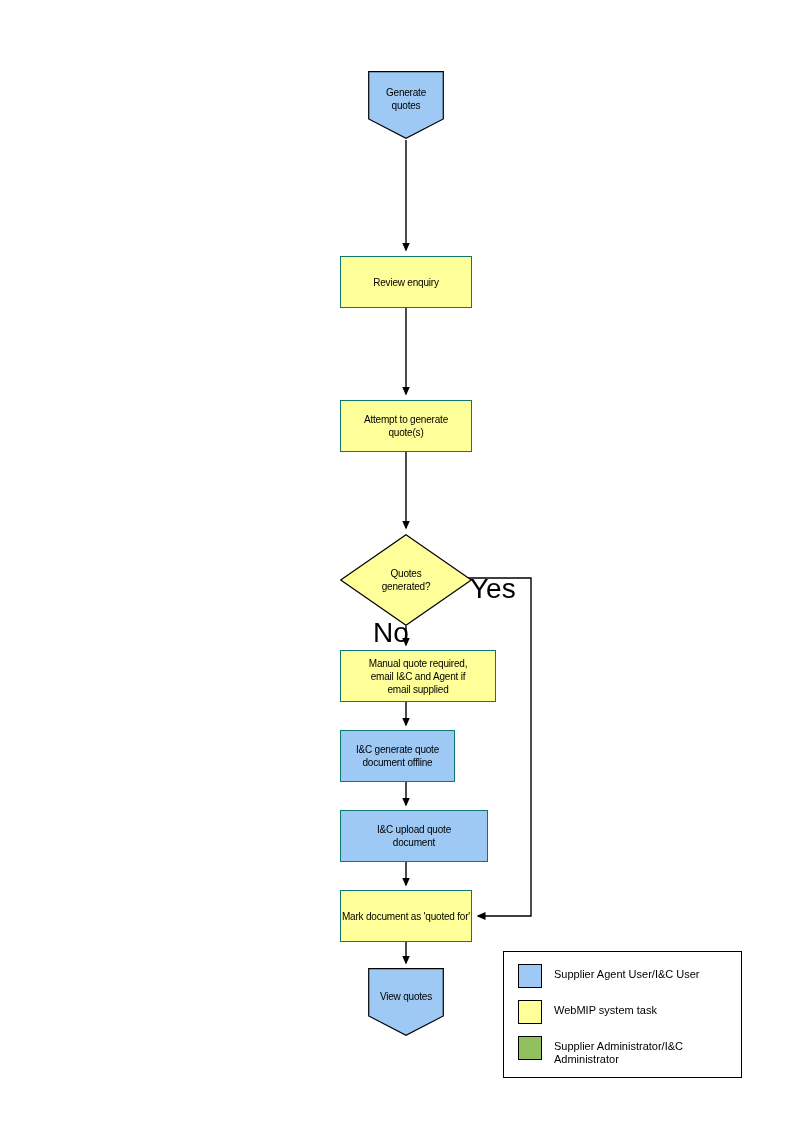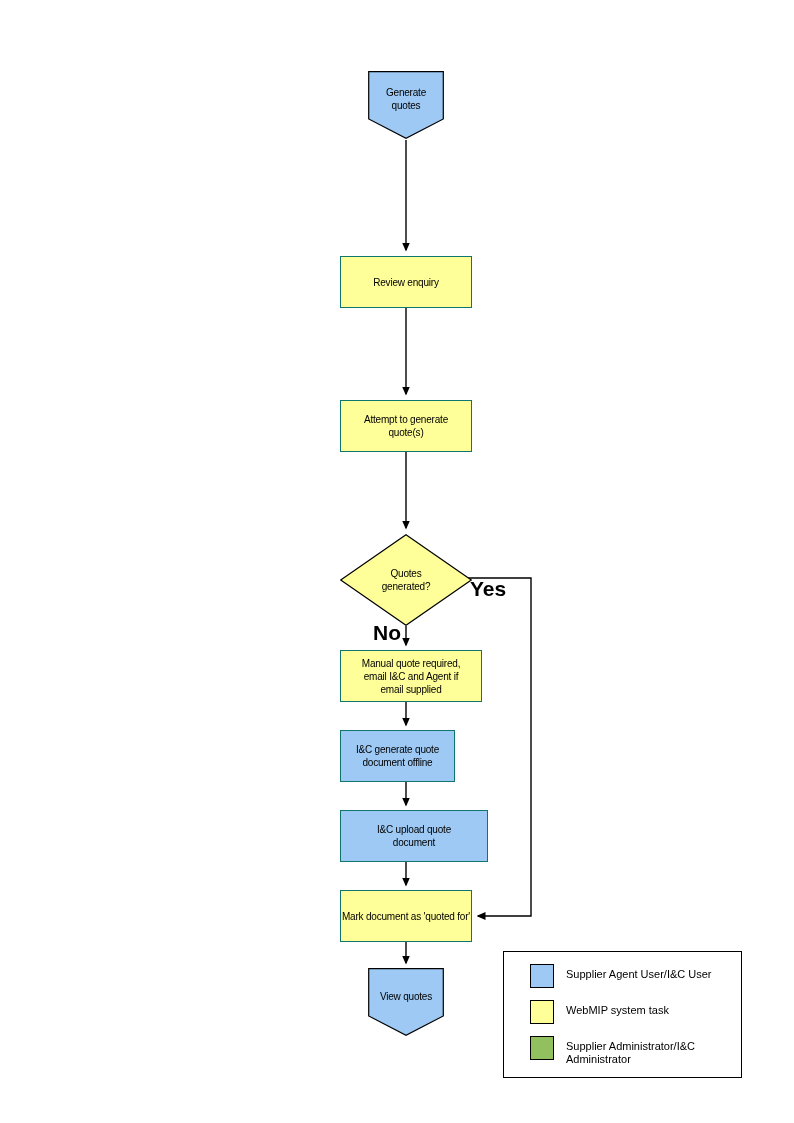--- a/index.html
+++ b/index.html
@@ -72,45 +72,43 @@
   }
   .node-diamond .dia-label {
     position: relative;
     z-index: 2;
     width: 100%;
   }
 
   
   .edge-label {
     position: absolute;
-    font-size: 21px;
+    font-size: 28px;
     line-height: 21px;
     color: #000000;
     font-family: "Liberation Sans", sans-serif;
     white-space: nowrap;
-    font-weight: bold;
   }
 
   
   #legend {
     position: absolute;
     left: 503px;
     top: 951px;
     width: 239px;
     height: 127px;
     border: 1px solid #000000;
     background: #ffffff;
     box-sizing: border-box;
     padding: 12px 10px 10px 14px;
   }
   .legend-row {
     display: flex;
     align-items: flex-start;
     margin-bottom: 12px;
-    margin-left: 12px;
   }
   .legend-row:last-child { margin-bottom: 0; justify-content: space-between; }
   .legend-swatch {
     width: 24px;
     height: 24px;
     border: 1px solid #000000;
     box-sizing: border-box;
     flex: 0 0 24px;
     margin-right: 12px;
   }
@@ -176,21 +174,21 @@
   <span>Attempt to generate<br>quote(s)</span>
 </div>
 
 <div class="node node-diamond" id="node-quotes-generated" style="left:340px; top:534px; width:132px; height:92px;">
   <svg class="dia-shape" viewBox="0 0 132 92" preserveAspectRatio="none">
     <polygon points="66,0.7 131.3,46 66,91.3 0.7,46" fill="#ffff99" stroke="#000000" stroke-width="1.2"></polygon>
   </svg>
   <div class="dia-label">Quotes<br>generated?</div>
 </div>
 
-<div class="node node-rect fill-yellow" id="node-manual-quote" style="left:340px; top:650px; width:142px; height:52px;">
+<div class="node node-rect fill-yellow" id="node-manual-quote" style="left:340px; top:650px; width:156px; height:52px;">
   <span>Manual quote required,<br>email I&amp;C and Agent if<br>email supplied</span>
 </div>
 
 <div class="node node-rect fill-blue" id="node-ic-generate-doc" style="left:340px; top:730px; width:115px; height:52px;">
   <span>I&amp;C generate quote<br>document offline</span>
 </div>
 
 <div class="node node-rect fill-blue" id="node-ic-upload-doc" style="left:340px; top:810px; width:148px; height:52px;">
   <span>I&amp;C upload quote<br>document</span>
 </div>

